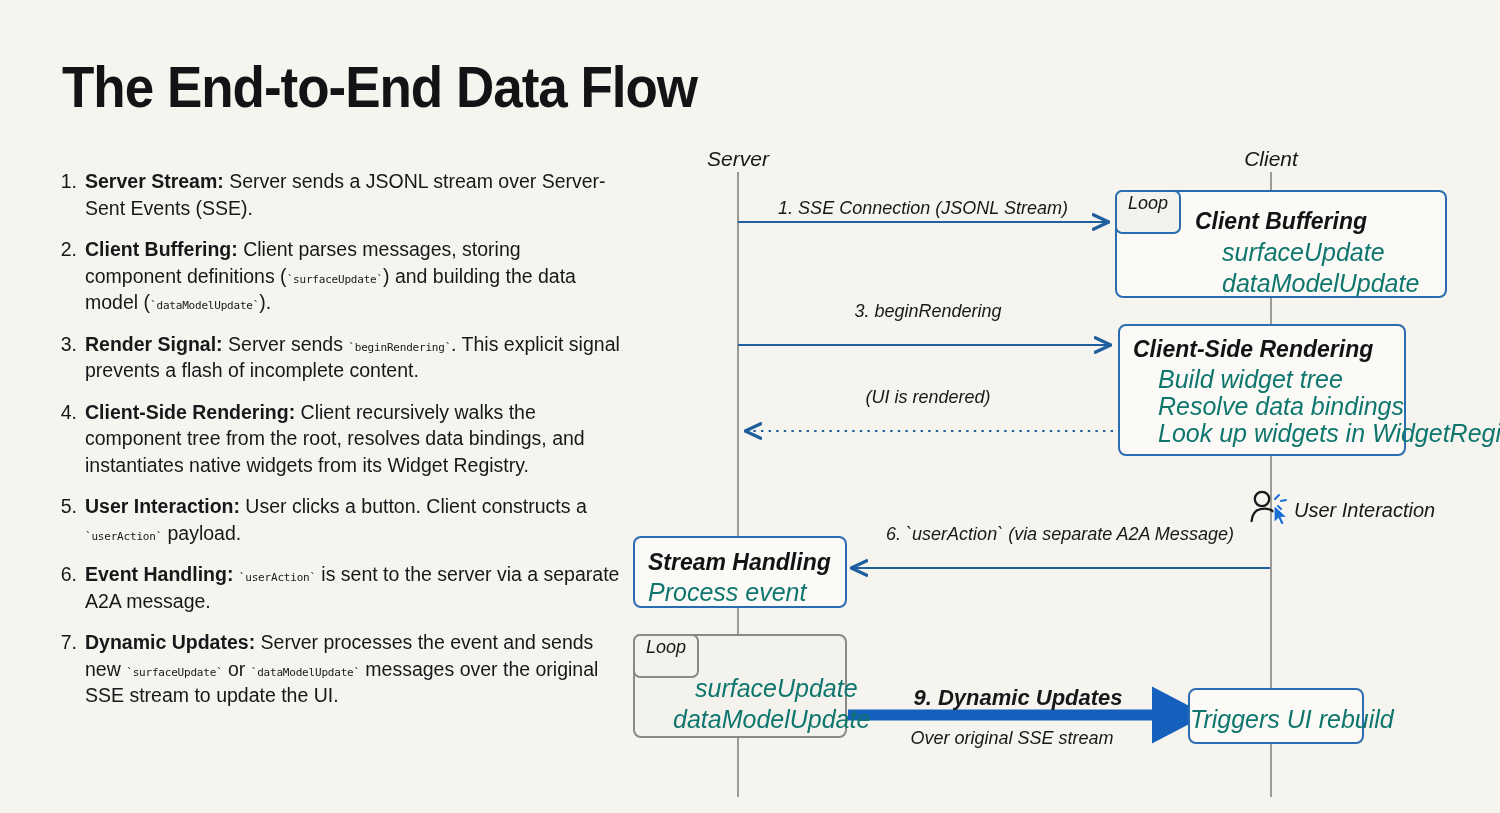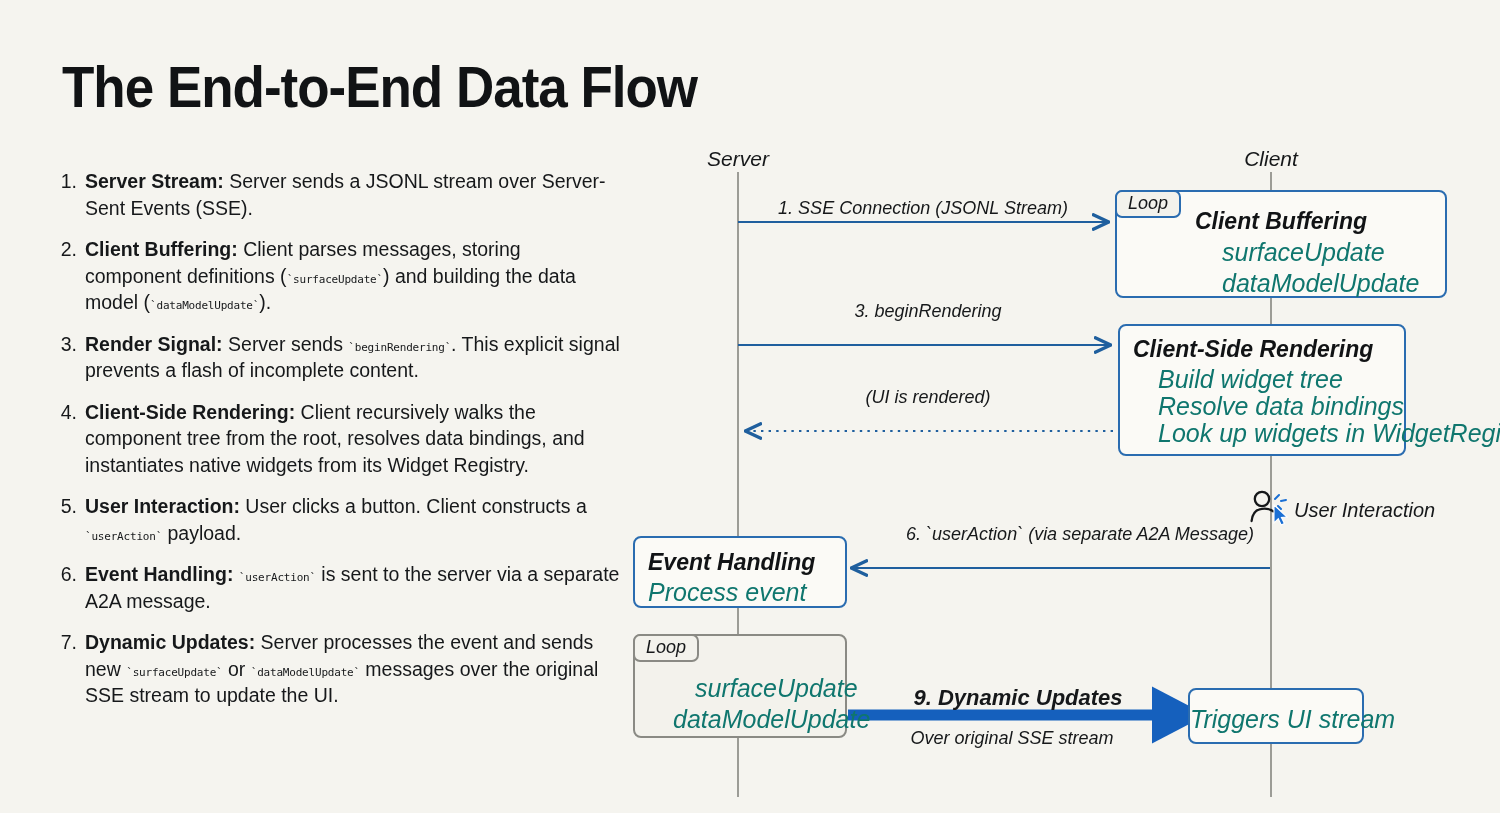--- a/index.html
+++ b/index.html
@@ -43,21 +43,21 @@
     position:absolute;box-sizing:border-box;
     background:#fbfaf6;border:2.2px solid #2a6cb0;border-radius:8px;
   }
   .box.grey{border-color:#8a8a84;}
   .box-title{font-weight:bold;font-size:23px;color:#111315;}
   .box-line{font-size:25px;color:#0f766e;white-space:nowrap;}
 
   .looptab{
     position:absolute;left:-2px;top:-2px;
     background:#f3f2ec;border:2px solid #2a6cb0;border-radius:7px;
-    padding:1px 11px 2px;font-size:18px;color:#16181a;
+    padding:1px 11px 18px;font-size:18px;color:#16181a;
   }
   .looptab.grey{border-color:#8a8a84;}
 
   .msg-label{
     position:absolute;font-size:18px;color:#16181a;white-space:nowrap;
     transform:translateX(-50%);
   }
   .msg-label.bold{font-weight:bold;font-size:22px;}
 
   svg{position:absolute;left:0;top:0;overflow:visible;}
@@ -187,21 +187,21 @@
       </g>
 
       <g transform="translate(632,267)">
         <path d="M0,0 L0,16.5 L4,12.6 L6.7,18.4 L9.6,17 L6.9,11.4 L12,11 Z" fill="#1a1a1a" stroke="#ffffff" stroke-width="1.1"></path>
       </g>
     </svg>
 
     <div class="msg-label" style="left:323px;top:48px;margin-top:20px;">1. SSE Connection (JSONL Stream)</div>
     <div class="msg-label" style="left:328px;top:171px;">3. beginRendering</div>
     <div class="msg-label" style="left:328px;top:257px;">(UI is rendered)</div>
-    <div class="msg-label" style="left:460px;top:394px;margin-left:20px;">
+    <div class="msg-label" style="left:460px;top:394px;">
       <span>6. `userAction` (via separate A2A Message)</span>
     </div>
     <div class="msg-label bold" style="left:418px;top:555px;">9. Dynamic Updates</div>
     <div class="msg-label" style="left:412px;top:598px;">Over original SSE stream</div>
 
     <div class="box" style="left:515px;top:60px;width:332px;height:108px;">
       <div class="looptab">Loop</div>
       <div class="box-title" style="position:absolute;left:0;right:0;top:16px;text-align:center;">Client Buffering</div>
       <div class="box-line" style="position:absolute;left:105px;top:46px;">
         <span>surfaceUpdate</span>
@@ -214,28 +214,28 @@
     <div class="box" style="left:518px;top:194px;width:288px;height:132px;">
       <div class="box-title" style="position:absolute;left:13px;top:10px;">Client-Side Rendering</div>
       <div class="box-line" style="position:absolute;left:38px;top:39px;">Build widget tree</div>
       <div class="box-line" style="position:absolute;left:38px;top:66px;">Resolve data bindings</div>
       <div class="box-line" style="position:absolute;left:38px;top:93px;">Look up widgets in WidgetRegistry</div>
     </div>
 
     <div style="position:absolute;left:694px;top:369px;font-size:20px;white-space:nowrap;">User Interaction</div>
 
     <div class="box" style="left:33px;top:406px;width:214px;height:72px;">
-      <div class="box-title" style="position:absolute;left:13px;top:11px;">Event Handling</div>
+      <div class="box-title" style="position:absolute;left:13px;top:11px;">Stream Handling</div>
       <div class="box-line" style="position:absolute;left:13px;top:40px;">Process event</div>
     </div>
 
     <div class="box grey" style="left:33px;top:504px;width:214px;height:104px;background:#f3f2ec;">
       <div class="looptab grey">Loop</div>
       <div class="box-line" style="position:absolute;left:60px;top:38px;">surfaceUpdate</div>
       <div class="box-line" style="position:absolute;left:38px;top:69px;">dataModelUpdate</div>
     </div>
 
     <div class="box" style="left:588px;top:558px;width:176px;height:56px;">
-      <div class="box-line" style="position:absolute;left:0;right:0;top:15px;text-align:center;">Triggers UI stream</div>
+      <div class="box-line" style="position:absolute;left:0;right:0;top:15px;text-align:center;">Triggers UI rebuild</div>
     </div>
 
   </div>
 </div>
 
 </body></html>

